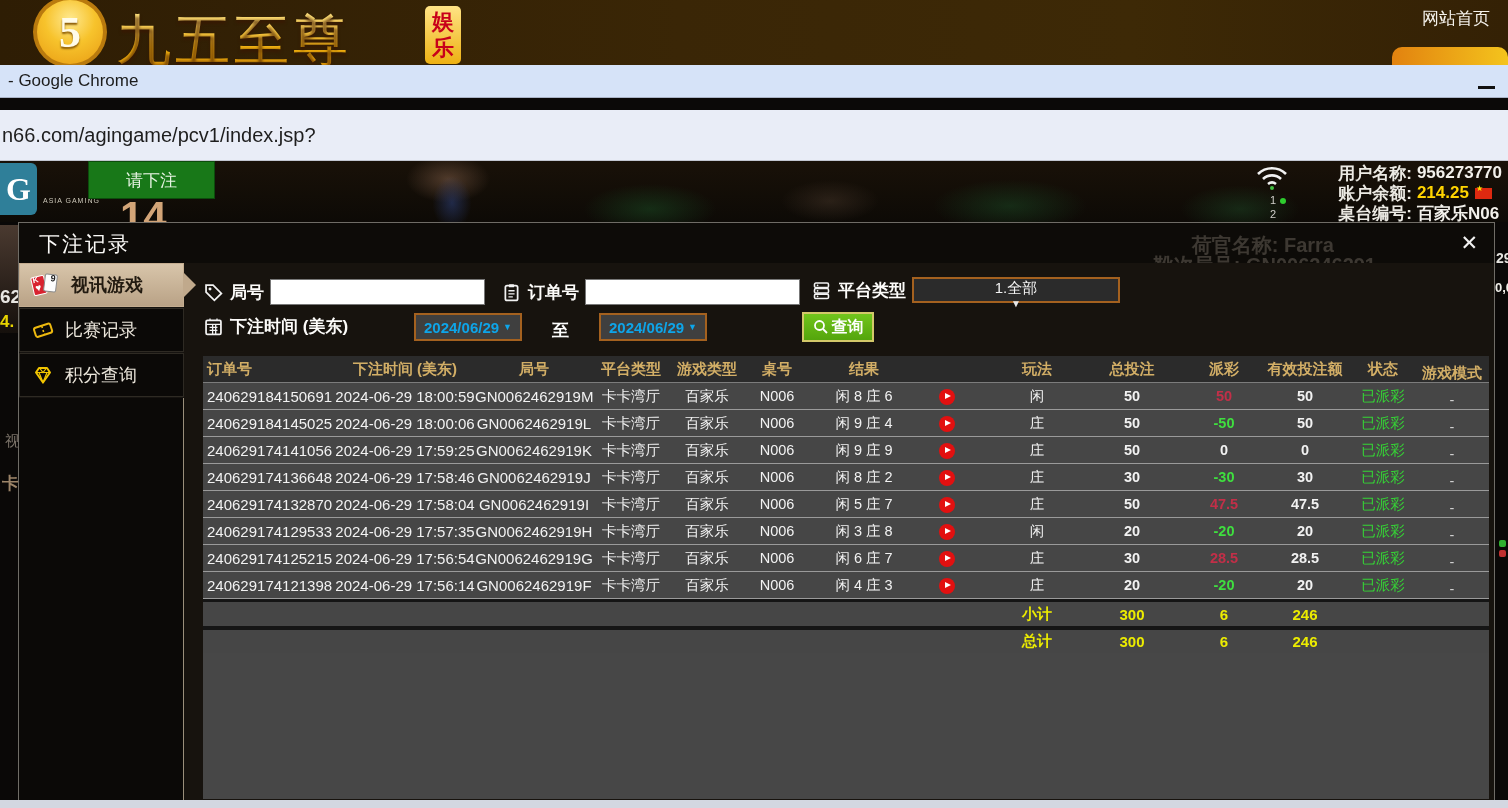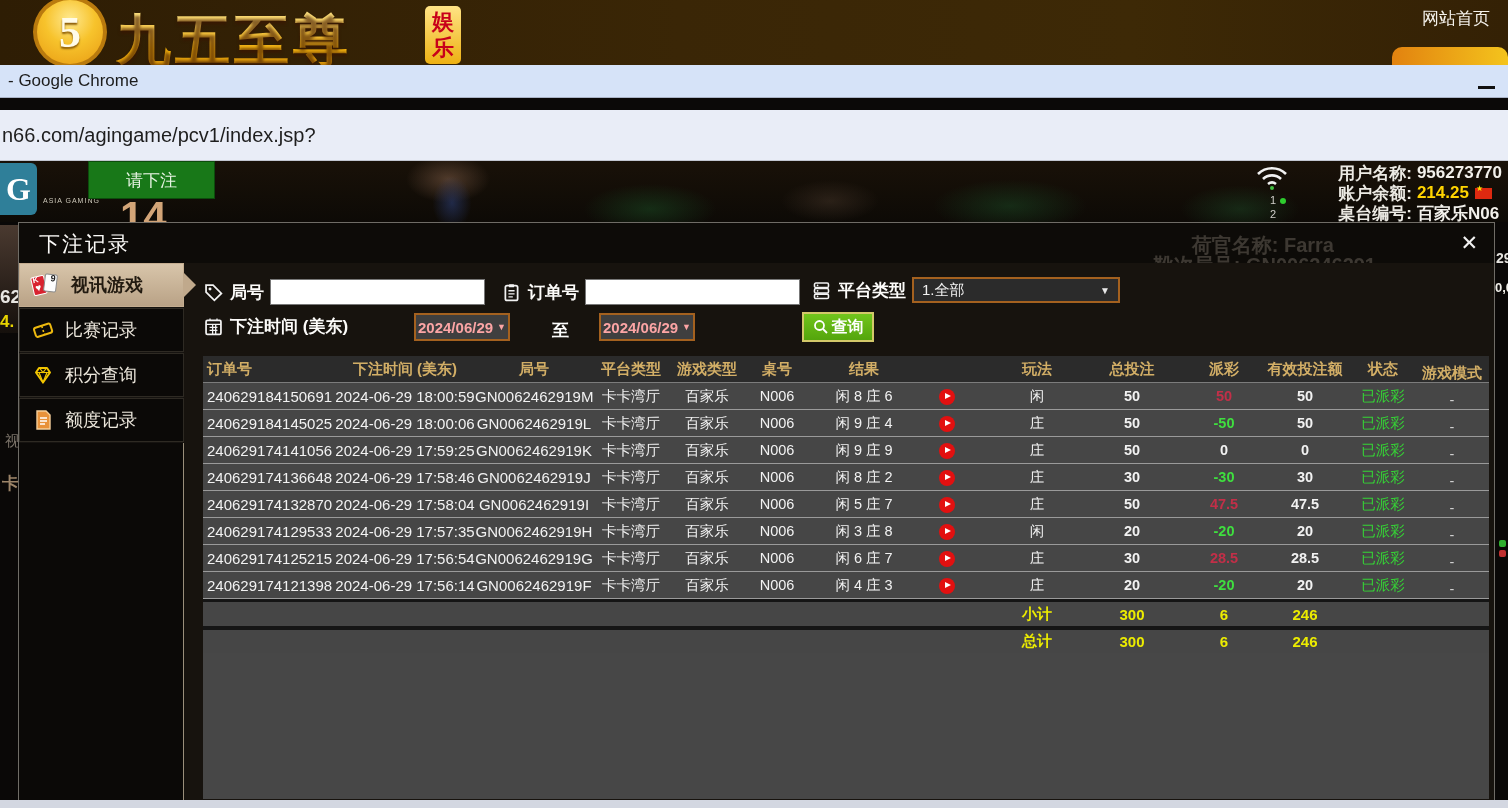--- a/index.html
+++ b/index.html
@@ -7,21 +7,21 @@
   body { font-family:"Liberation Sans","DejaVu Sans",sans-serif; }
   .screen { position:relative; width:1508px; height:808px; overflow:hidden; background:#0b0908; }
 
   
   .site-header { position:absolute; left:0; top:0; width:1508px; height:65px; overflow:hidden;
     background:linear-gradient(90deg,#2e1d04 0%,#3a2606 45%,#3d2906 75%,#342105 100%); }
   .coin { position:absolute; left:33px; top:-4px; width:74px; height:72px; border-radius:50%;
     background:radial-gradient(circle at 50% 30%,#ffe98f 0%,#f7c32c 45%,#e89b12 100%);
     border:4px solid #b97a0e; display:flex; align-items:center; justify-content:center; }
   .coin span { font-size:44px; font-weight:bold; color:#fffbe8; text-shadow:0 2px 2px #8a5a06; font-family:"Liberation Serif",serif; }
-  .logo-text { position:absolute; left:116px; top:4px; font-size:55px; font-weight:bold; letter-spacing:4px;
+  .logo-text { position:absolute; left:116px; top:4px; font-size:55px; font-weight:normal; letter-spacing:4px;
     font-family:"Liberation Serif","DejaVu Serif",serif; color:#f6c61e;
     background:linear-gradient(#ffeb9a,#f2b10e 60%,#c57f06); -webkit-background-clip:text; background-clip:text;
     -webkit-text-fill-color:transparent; text-shadow:0 3px 3px rgba(60,20,0,.6); }
   .logo-tag { position:absolute; left:425px; top:6px; width:36px; height:58px; border-radius:5px;
     background:linear-gradient(#ffe385,#edb113); color:#c8001a; font-size:22px; font-weight:bold;
     display:flex; flex-direction:column; align-items:center; justify-content:flex-start; line-height:26px; padding-top:3px; }
   .home-link { position:absolute; right:18px; top:7px; color:#f5f2ec; font-size:17px; }
   .nav-fragment { position:absolute; left:818px; top:48px; color:#f2efe8; font-size:19px; white-space:nowrap; }
   .orange-btn { position:absolute; left:1392px; top:47px; width:116px; height:20px; border-radius:10px 10px 0 0;
     background:linear-gradient(90deg,#e2820f,#f4c41d); }
@@ -110,25 +110,25 @@
   
   .content { flex:1; position:relative; background:#17130e; }
   .fgroup { position:absolute; display:flex; align-items:center; gap:6px; }
   .flabel { color:#fdfcfa; font-size:17px; font-weight:bold; white-space:nowrap; }
   .ficon { width:21px; height:21px; }
   .txt-input { width:215px; height:26px; background:#fff; border:1px solid #777; }
   .f-round { left:19px; top:16px; }
   .f-order { left:317px; top:16px; }
   .f-platform { left:627px; top:14px; }
   .select-box { width:208px; height:26px; background:#2b2b2b; border:2px solid #a4611f; color:#f2f2f2;
-    font-size:15px; display:flex; align-items:center; padding:0 8px; justify-content:space-between; }
+    font-size:15px; display:flex; align-items:center; padding:0 16px; justify-content:space-between;flex-direction:column; }
   .select-box .arr { font-size:10px; color:#e8e8e8; }
   .f-time { left:19px; top:52px; }
-  .date-box { position:absolute; top:50px; width:96px; height:28px; background:#3f3f3f; border:2px solid #a4611f;
-    color:#fca5a5; font-size:15px; font-weight:bold; display:flex; align-items:center; justify-content:center; gap:4px; }
+  .date-box { position:absolute; top:50px; width:108px; height:28px; background:#3f3f3f; border:2px solid #a4611f;
+    color:#0ea5e9; font-size:15px; font-weight:bold; display:flex; align-items:center; justify-content:center; gap:4px; }
   .date-from { left:230px; } .date-to { left:415px; }
   .date-box .arr { font-size:9px; }
   .to-label { position:absolute; left:368px; top:56px; color:#fdfdfd; font-size:17px; font-weight:bold; }
   .query-btn { position:absolute; left:618px; top:49px; width:72px; height:30px;
     background:linear-gradient(#71c51c,#54a50c); border:2px solid #d3c869; color:#fff; font-size:16px; font-weight:bold;
     display:flex; align-items:center; justify-content:center; gap:3px; }
 
   
   .tbl { position:absolute; left:19px; top:93px; width:1286px; height:443px; background:#474747; overflow:hidden; }
   .thead { height:27px; background:#2b2b2b; display:flex; align-items:center; border-bottom:1px solid #7c7c7c;
@@ -260,27 +260,20 @@
             </g>
           </svg>
           <span>比赛记录</span>
         </div>
         <div class="side-item">
           <svg class="side-svg" viewBox="0 0 24 24">
             <path d="M5 9.5 8 5h8l3 4.5-7 10z" fill="none" stroke="#f2c500" stroke-width="2" stroke-linejoin="round"></path>
             <path d="M5 9.5h14M8.5 5l3.5 4.5L15.5 5M8 9.5l4 10 4-10" fill="none" stroke="#f2c500" stroke-width="1.2"></path>
           </svg>
           <span>积分查询</span>
-        </div>
-        <div class="side-item">
-          <svg class="side-svg" viewBox="0 0 24 24">
-            <path d="M6 3h9l4 4v14H6z" fill="#e8923a" stroke="#f6cf9a" stroke-width="1.4"></path>
-            <path d="M9 10h7M9 13h7M9 16h5" stroke="#fff" stroke-width="1.4"></path>
-          </svg>
-          <span>额度记录</span>
         </div>
         <div class="side-filler"></div>
       </div>
 
       <div class="content">
 
         <div class="fgroup f-round">
           <svg class="ficon" viewBox="0 0 24 24">
             <path d="M3.5 3.5h8L21 13l-8 8-9.5-9.5z" fill="none" stroke="#f2f2f2" stroke-width="2"></path>
             <circle cx="8" cy="8" r="1.7" fill="#f2f2f2"></circle>

